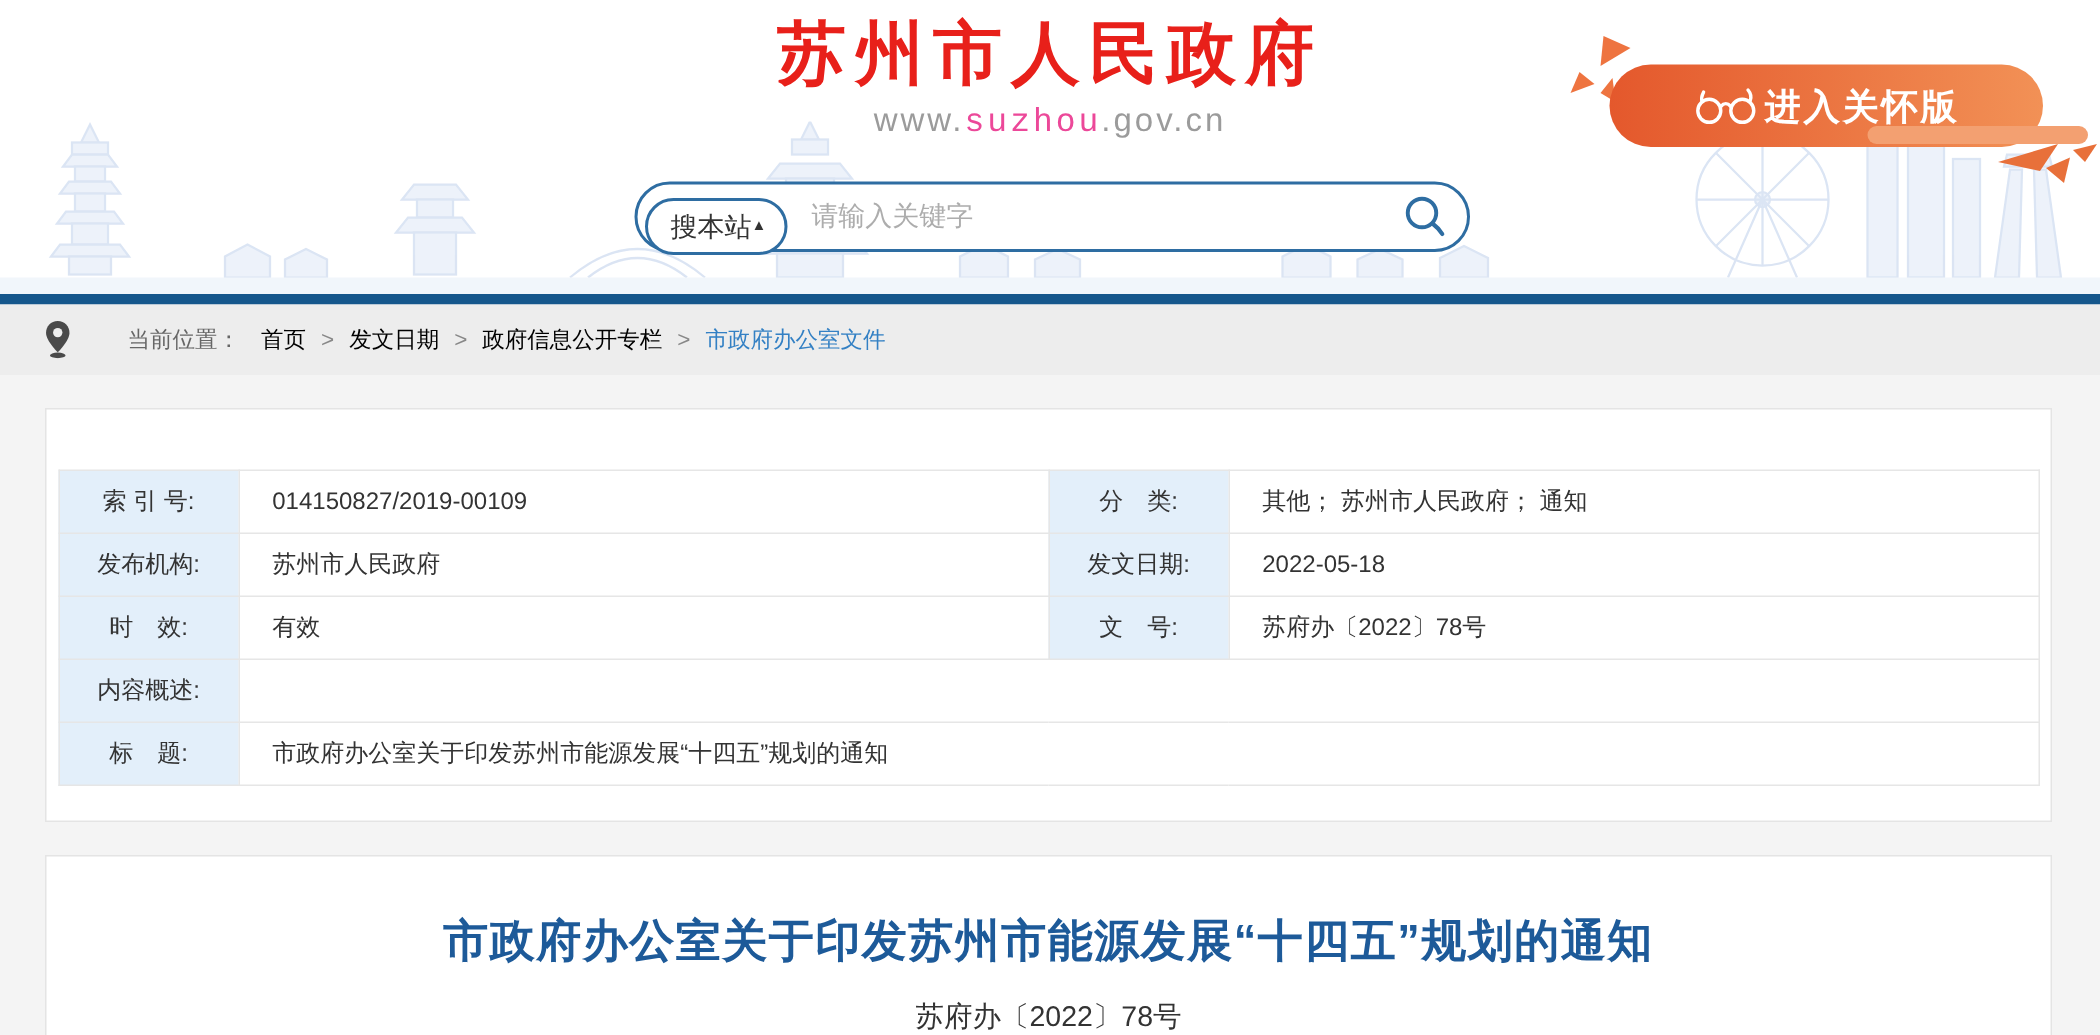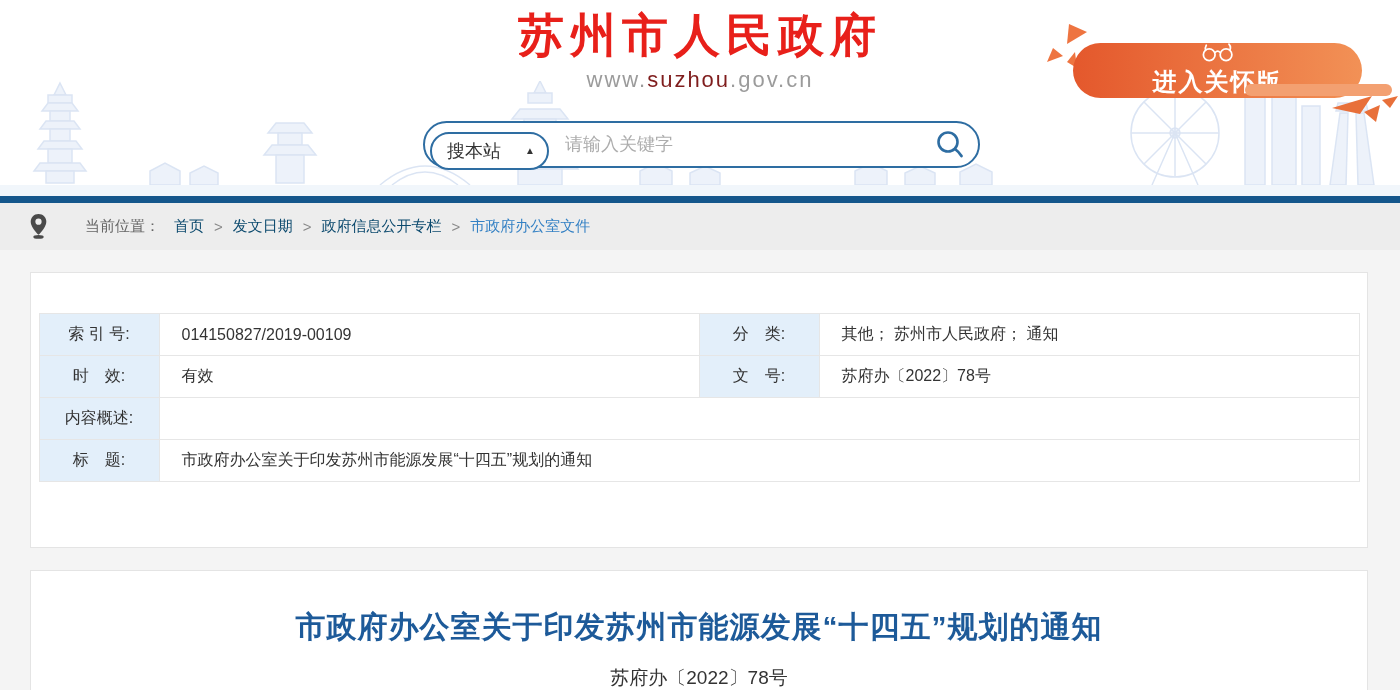--- a/index.html
+++ b/index.html
@@ -12,62 +12,61 @@
   .header { position:absolute; left:0; top:0; width:1400px; height:196px; background:#fff; overflow:hidden; }
   .skyline { position:absolute; left:0; bottom:0; pointer-events:none; }
   .site-title {
     position:relative; text-align:center; padding-top:8px;
     font-size:46px; font-weight:bold; letter-spacing:6px; color:#e8201a; line-height:54px;
   }
   .site-url {
     position:relative; text-align:center; margin-top:5px;
     font-size:22px; letter-spacing:2px; color:#9b9b9b;
   }
-  .site-url .hl { color:#7f1d1d; }
+  .site-url .hl { color:#ec4899;font-family:Liberation Mono, monospace; }
   .searchbar {
     position:absolute; left:423px; top:121px; width:557px; height:47px;
     background:#fff; border:2px solid #2e6da2; border-radius:25px;
     display:flex; align-items:center;
   }
   .scope {
     flex:0 0 auto; margin-left:5px; height:38px; padding:0 12px 0 15px;
     border:2px solid #2e6da2; border-radius:19px;
-    display:flex; align-items:center; gap:24px; cursor:pointer; background:#fff;margin-top:12px;
+    display:flex; align-items:center; gap:0; cursor:pointer; background:#fff;margin-top:12px;
   }
   .scope-label { font-size:18px; color:#333; }
   .scope-caret { font-size:10px; color:#333; line-height:1; }
   .search-input {
     flex:1 1 auto; border:none; outline:none; background:transparent;
     font-size:18px; color:#c2410c; padding:0 0 0 16px;
     font-family:Liberation Sans, sans-serif;
   }
   .search-input::placeholder { color:#adadad; }
   .search-btn { flex:0 0 auto; width:32px; height:32px; margin-right:12px; background:none; border:none; cursor:pointer; padding:0; }
   .care-btn {
     position:absolute; left:1073px; top:43px; width:289px; height:55px;
     border:none; border-radius:28px; cursor:pointer;
     background:linear-gradient(90deg,#e4582c 0%,#f29156 100%);
     display:flex; align-items:center; justify-content:center; gap:4px;
     color:#fff; font-size:24px; font-weight:bold; letter-spacing:2px;
     font-family:"Liberation Sans","DejaVu Sans",sans-serif;
-    flex-direction:column;
   }
   .care-pill { position:absolute; left:1245px; top:84px; width:147px; height:12px; border-radius:6px; background:#f3a071; }
   .deco { position:absolute; pointer-events:none; }
   
   .blue-bar { position:absolute; left:0; top:196px; width:1400px; height:7px; background:#15578c; }
   
   .crumb-strip {
     position:absolute; left:0; top:203px; width:1400px; height:47px;
     background:#ededed; display:flex; align-items:center; padding-left:30px;
     font-size:15px; color:#666;
   }
   .crumb-strip .pin { margin-right:10px; display:inline-flex; }
   .crumb-sep { margin:0 10px; color:#888; }
-  .crumb-link { color:#0c4a6e; text-decoration:none; cursor:pointer; }
+  .crumb-link { color:#000000; text-decoration:none; cursor:pointer; }
   .crumb-link.current { color:#3380c4; }
   .crumb-prefix { margin-right:14px;margin-left:28px; }
   
   .card { position:absolute; left:30px; width:1338px; background:#fff; border:1px solid #e4e4e4; }
   .card-meta { top:272px; height:276px; }
   .card-article { top:570px; height:160px; }
   
   .meta-table { border-collapse:collapse; table-layout:fixed; width:1320px; margin:40px auto 0 auto; font-size:16px; }
   .meta-table td { border:1px solid #e6e6e6; height:42px; vertical-align:middle; color:#333; }
   .meta-table td.lbl { width:120px; background:#e3effa; text-align:center; }
@@ -214,20 +213,26 @@
         <col class="c-val">
       </colgroup>
     <tbody>
         <tr>
       <td class="lbl">索 引 号:</td>
       <td class="val">014150827/2019-00109</td>
       <td class="lbl">分　类:</td>
       <td class="val">其他；  苏州市人民政府；  通知</td>
     </tr>
     <tr>
+      <td class="lbl">发布机构:</td>
+      <td class="val">苏州市人民政府</td>
+      <td class="lbl">发文日期:</td>
+      <td class="val">2022-05-18</td>
+    </tr>
+    <tr>
       <td class="lbl">时　效:</td>
       <td class="val">有效</td>
       <td class="lbl">文　号:</td>
       <td class="val">苏府办〔2022〕78号</td>
     </tr>
     <tr>
       <td class="lbl">内容概述:</td>
       <td class="val" colspan="3"></td>
     </tr>
     <tr>

